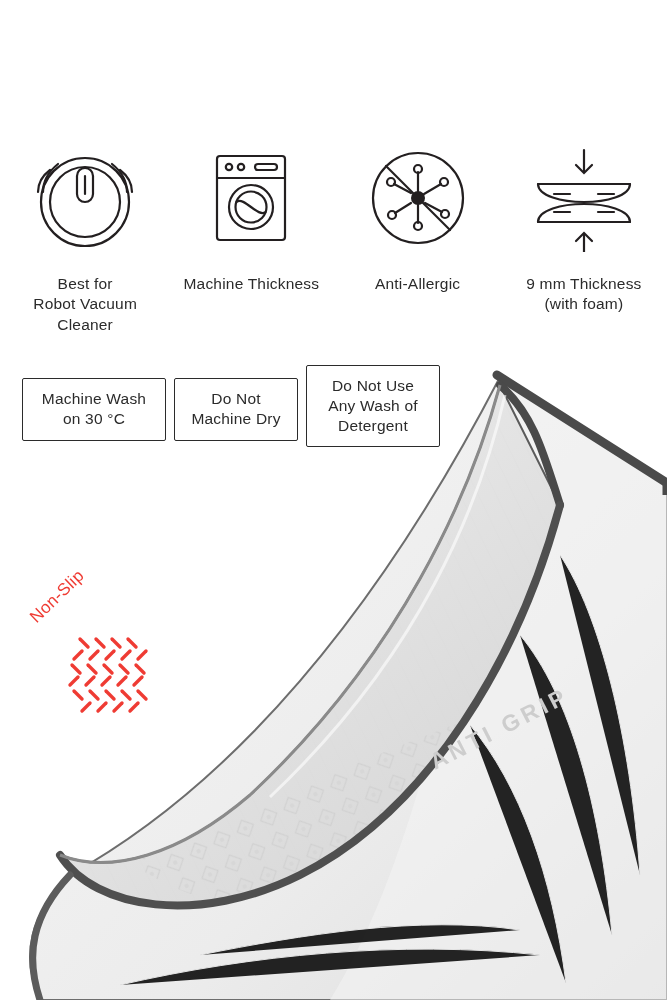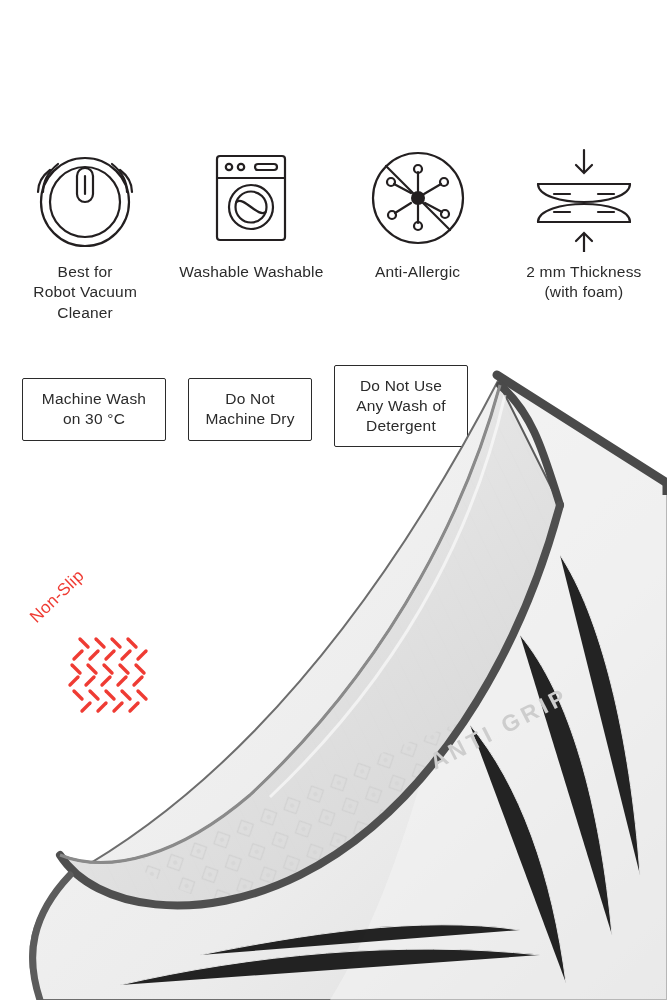--- a/index.html
+++ b/index.html
@@ -31,39 +31,39 @@
     flex-direction: column;
     align-items: center;
   }
   .feature .glyph {
     height: 120px;
     display: flex;
     align-items: center;
     justify-content: center;
   }
   .feature .caption {
-    margin-top: 4px;
+    margin-top: 16px;
     text-align: center;
     font-size: 15.5px;
     line-height: 1.32;
     letter-spacing: 0.2px;
     white-space: pre-line;
     color: #2b2b2b;
   }
   .f1 { margin-left: 2px; }
   .f4 .caption { white-space: pre-line; }
 
   
   .care-row {
     position: absolute;
     top: 378px;
     left: 22px;
     display: flex;
     align-items: flex-start;
-    gap: 22px;
+    gap: 8px;
   }
   .care-box {
     border: 1.4px solid #2b2b2b;
     border-radius: 2px;
     padding: 9px 10px 10px;
     min-height: 42px;
     display: flex;
     align-items: center;
     justify-content: center;
     background: #fff;
@@ -146,21 +146,21 @@
         <rect x="18" y="12" width="68" height="84" rx="3"></rect>
         <line x1="18" y1="34" x2="86" y2="34"></line>
         <circle cx="30" cy="23" r="3.2"></circle>
         <circle cx="42" cy="23" r="3.2"></circle>
         <rect x="56" y="20" width="22" height="6" rx="3"></rect>
         <circle cx="52" cy="63" r="22"></circle>
         <circle cx="52" cy="63" r="15.5"></circle>
         <path d="M37.5 58 C45 52 59 74 66.5 68"></path>
       </svg>
     </div>
-    <div class="caption">Washable Washable</div>
+    <div class="caption">Machine Thickness</div>
   </div>
 
   <div class="feature f3">
     <div class="glyph">
       <svg width="110" height="108" viewBox="0 0 110 108" fill="none" stroke="#231f20" stroke-width="2.2" stroke-linecap="round">
         <circle cx="55" cy="54" r="45"></circle>
         <line x1="23" y1="22" x2="87" y2="86"></line>
 
         <circle cx="55" cy="54" r="7" fill="#231f20" stroke="none"></circle>
         <line x1="55" y1="47" x2="55" y2="28"></line>
@@ -193,21 +193,21 @@
         <path d="M14 78 L106 78"></path>
         <line x1="30" y1="50" x2="46" y2="50"></line>
         <line x1="74" y1="50" x2="90" y2="50"></line>
         <line x1="30" y1="68" x2="46" y2="68"></line>
         <line x1="74" y1="68" x2="90" y2="68"></line>
 
         <line x1="60" y1="90" x2="60" y2="112"></line>
         <path d="M52 97 L60 89 L68 97"></path>
       </svg>
     </div>
-    <div class="caption">2 mm Thickness
+    <div class="caption">9 mm Thickness
 (with foam)</div>
   </div>
 
 </div>
 
 <div class="care-row">
   <div class="care-box care-1">
     <div class="txt">Machine Wash
 on 30 °C</div>
   </div>

